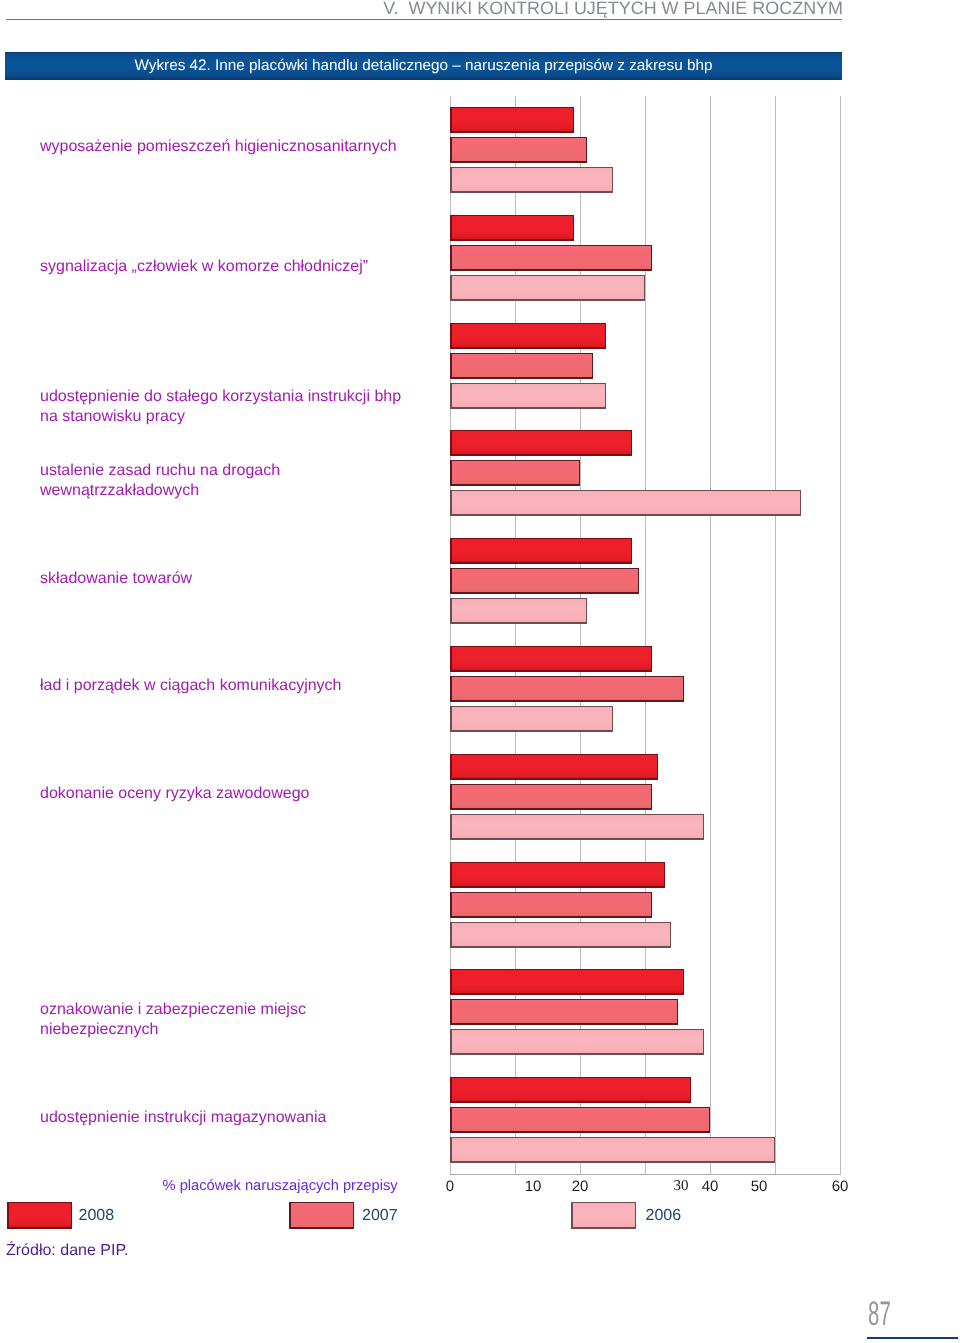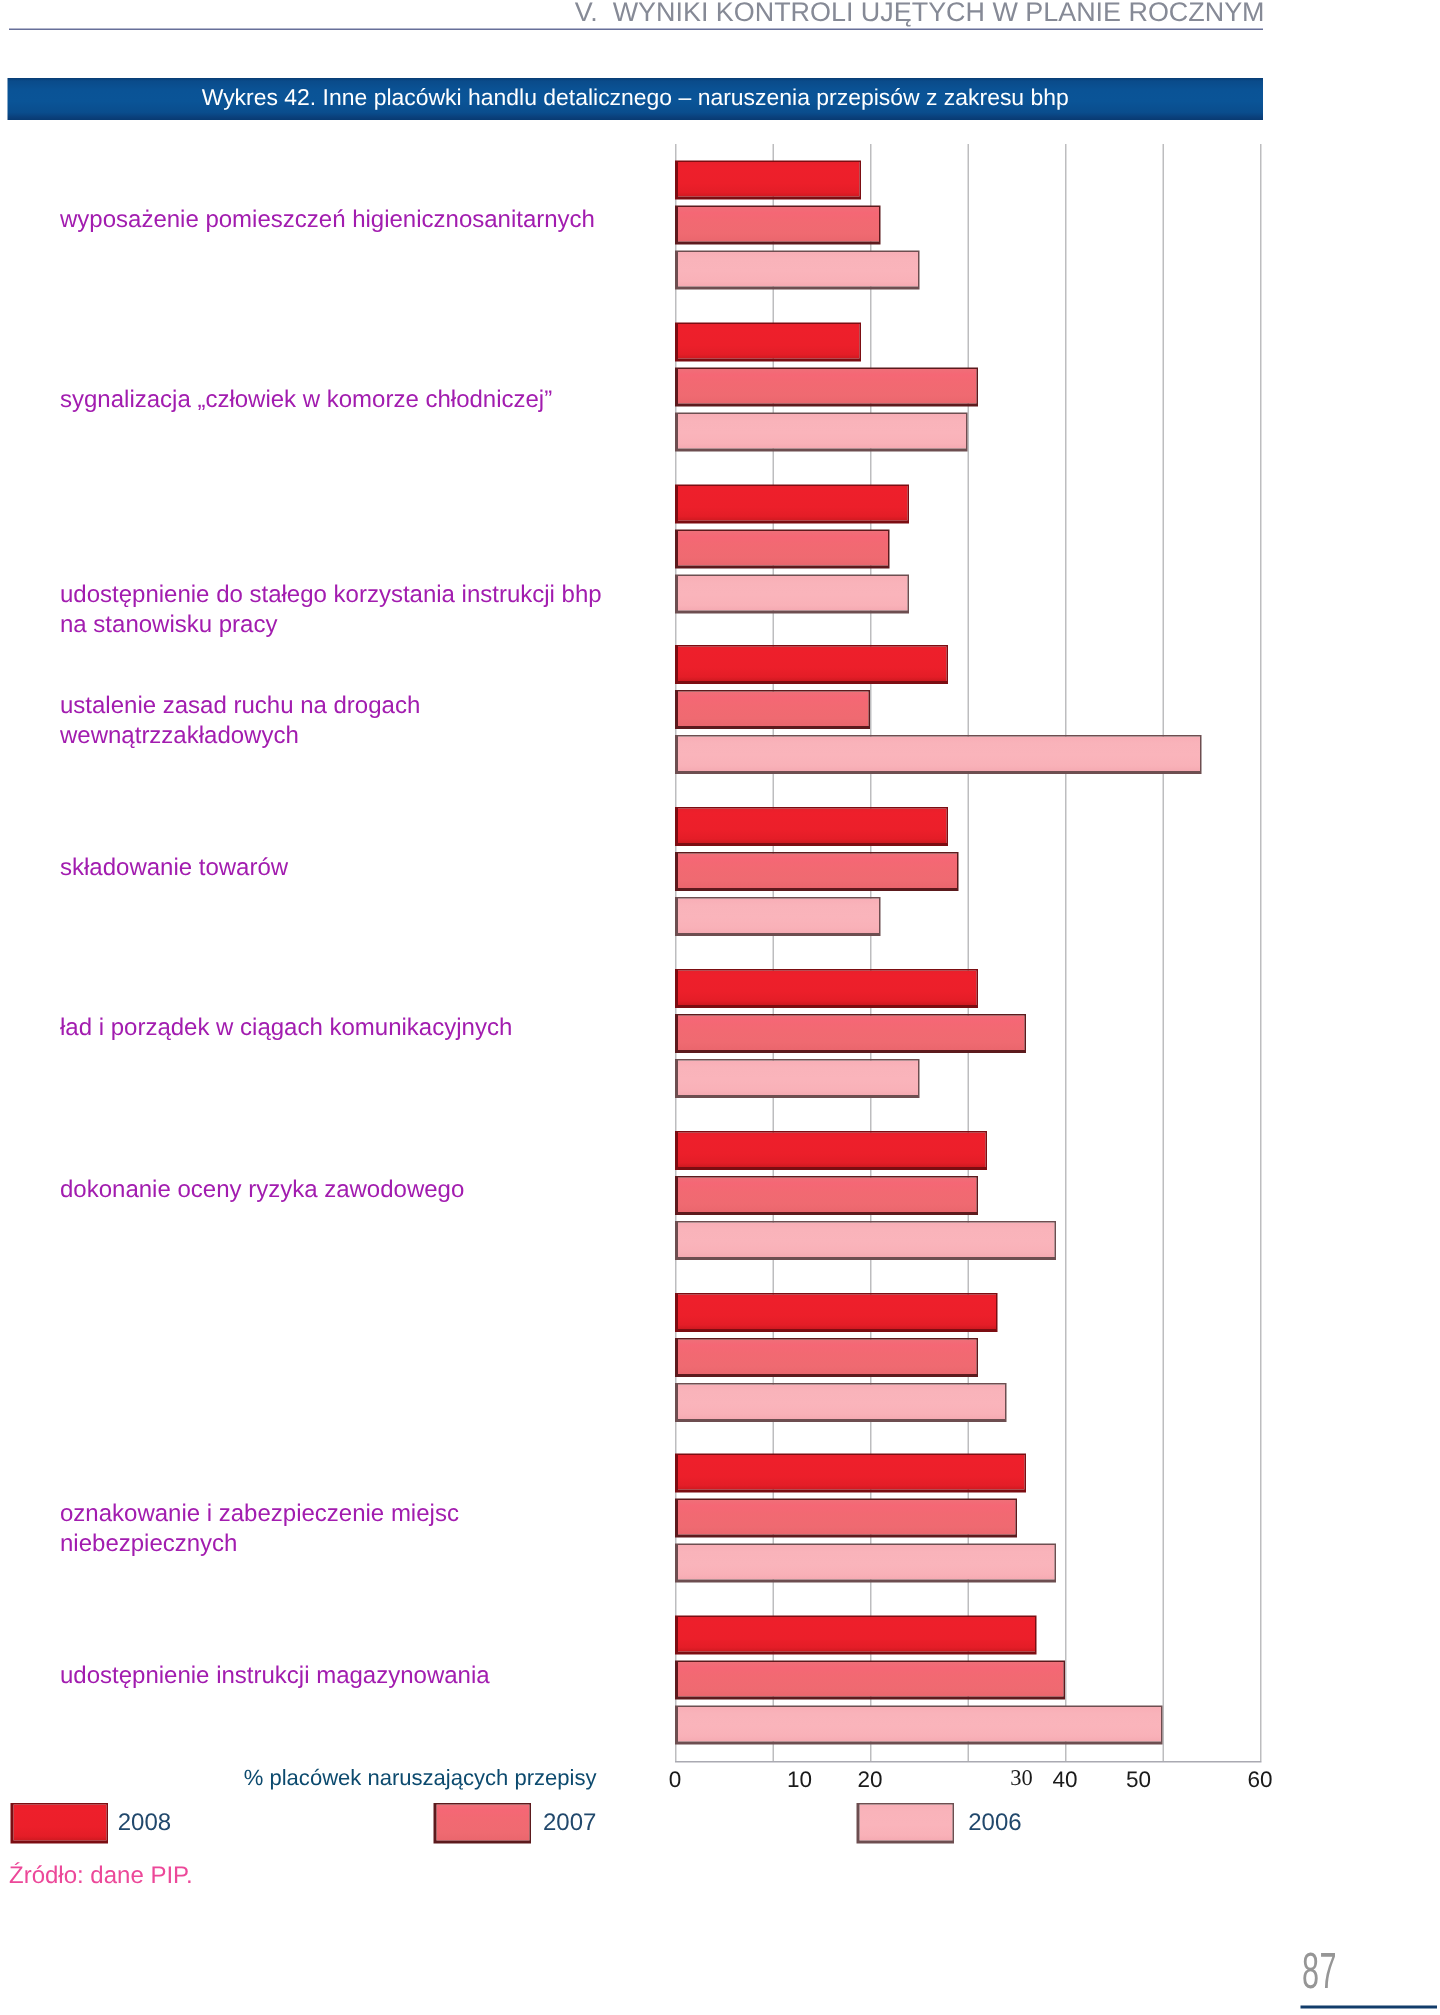--- a/index.html
+++ b/index.html
@@ -61,30 +61,30 @@
     position:absolute; left:40px; width:383.5px; text-align:left;
     color:#a21caf; font-size:16px; line-height:20px; white-space:pre-line;
   }
 
   .ticklabel {
     position:absolute; text-align:center; color:#1a1a1a; font-size:15px;
     width:60px; top:1177px; line-height:19px;
   }
 
   .axistitle {
-    position:absolute; left:162.5px; top:1177px; color:#0c4a6e; font-size:14.7px; line-height:19px;
+    position:absolute; left:162.5px; top:1177px; color:#6d28d9; font-size:14.7px; line-height:19px;
     white-space:nowrap;
   }
 
   
   .legend-sw { position:absolute; width:65px; height:27px; top:1202px;
                border-top-width:1px; border-right-width:1px; border-style:solid; }
   .legend-txt { position:absolute; color:#21486c; font-size:16px; line-height:27px; top:1202px; }
 
-  .source { position:absolute; left:6px; top:1240px; color:#ec4899; font-size:16px; line-height:22px; }
+  .source { position:absolute; left:6px; top:1240px; color:#4c1d95; font-size:16px; line-height:22px; }
 
   .pagenum { position:absolute; left:868px; top:1297px; width:120px; text-align:left;
              color:#969696; font-size:34px; line-height:34px;
              transform: scaleX(0.6); transform-origin: left top; letter-spacing:0.4px; }
   .pagerule { position:absolute; left:866.5px; top:1337px; width:91.5px; height:2.2px; background:#123d6b; }
 </style>
 </head>
 <body>
 
 <div class="page">

